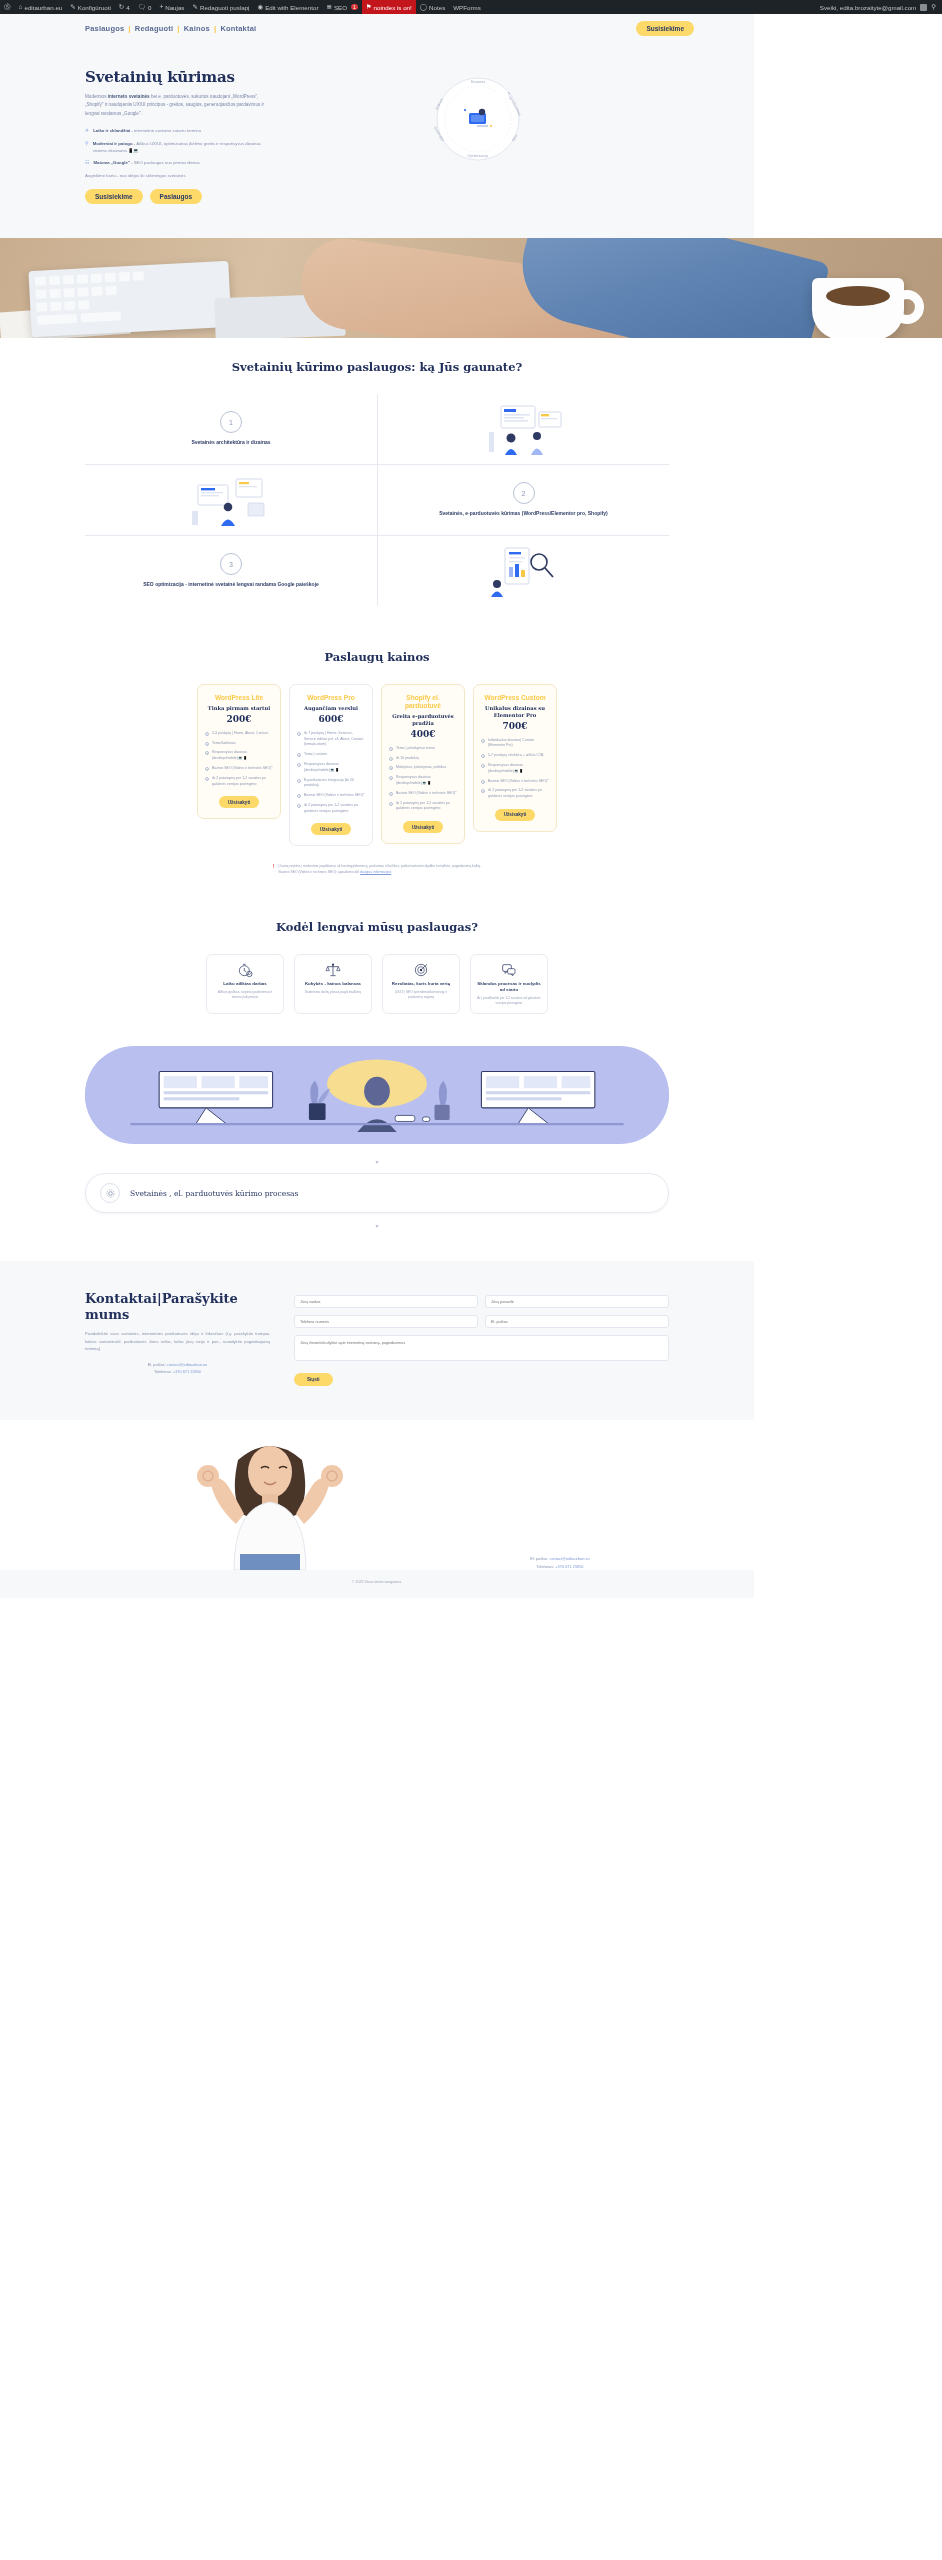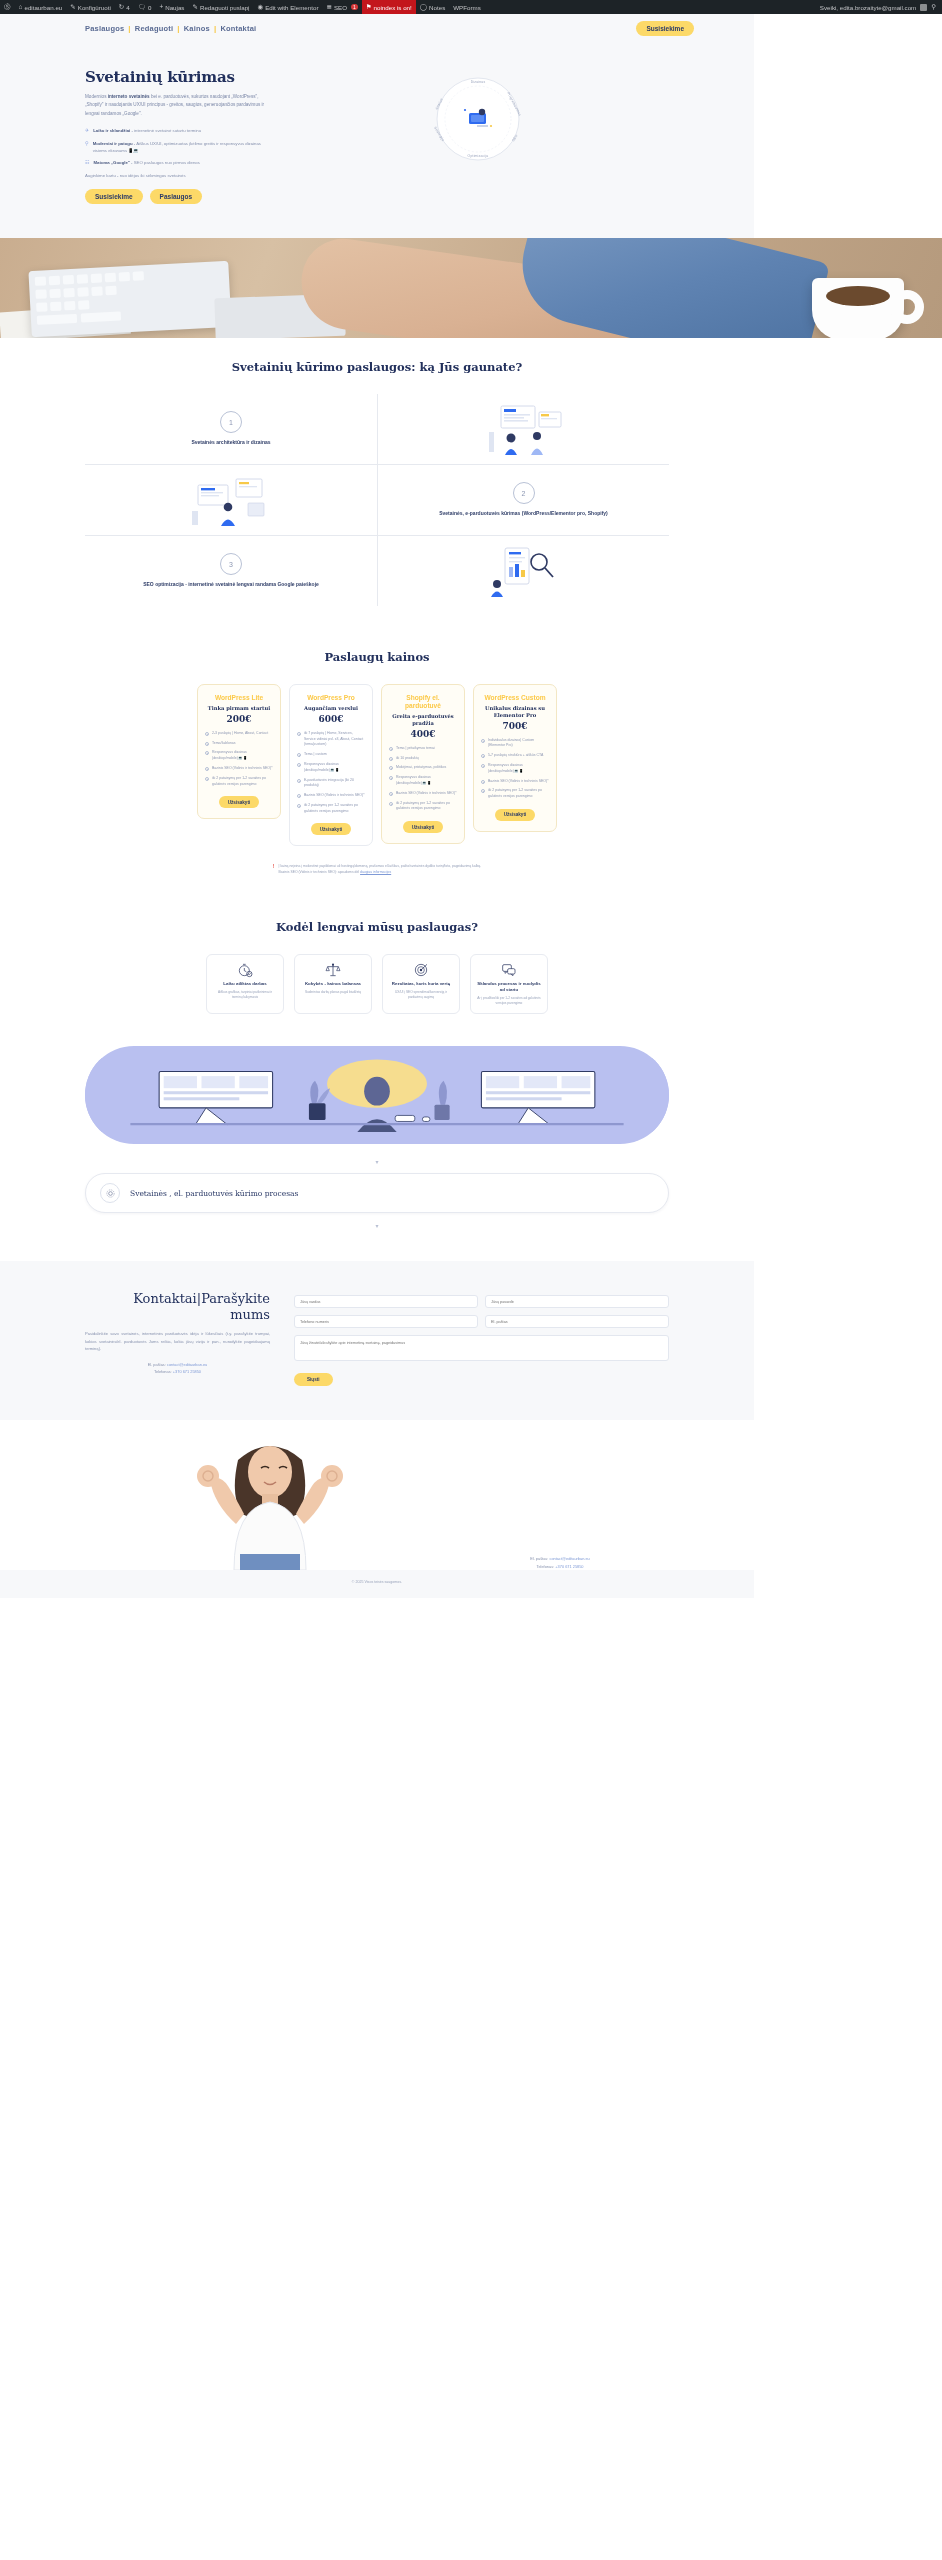--- a/index.html
+++ b/index.html
@@ -227,21 +227,21 @@
   .acc-arrow { text-align: center; color: #b9c0d4; font-size: 6px; margin: 0 0 8px 0; }
 
   
   .contact {
     background: #f7f8fa; padding: 30px 85px 34px 85px;
     display: flex; gap: 24px; align-items: flex-start;
   }
   .c-left { width: 185px; }
   .c-title {
     font-family: "DejaVu Serif","Liberation Serif",serif;
-    font-size: 13px; font-weight: 400; color: #22305c; text-align: right;
+    font-size: 13px; font-weight: 700; color: #22305c; text-align: left;
     line-height: 1.2; margin-bottom: 8px;
   }
   .c-desc { font-size: 4.1px; color: #8792ae; line-height: 1.85; text-align: justify; margin-bottom: 8px; }
   .c-meta { font-size: 3.9px; color: #8792ae; text-align: center; line-height: 1.8; }
   .c-meta a { color: #7f9ad6; text-decoration: none; }
   .c-right { flex: 1; padding-top: 4px; }
   .f-row { display: flex; gap: 7px; margin-bottom: 7px; }
   .f-in {
     flex: 1; height: 13px; background: #fff; border: 1px solid #e3e7ef; border-radius: 3px;
     font-size: 3.8px; color: #b3bacb; padding: 0 5px;

